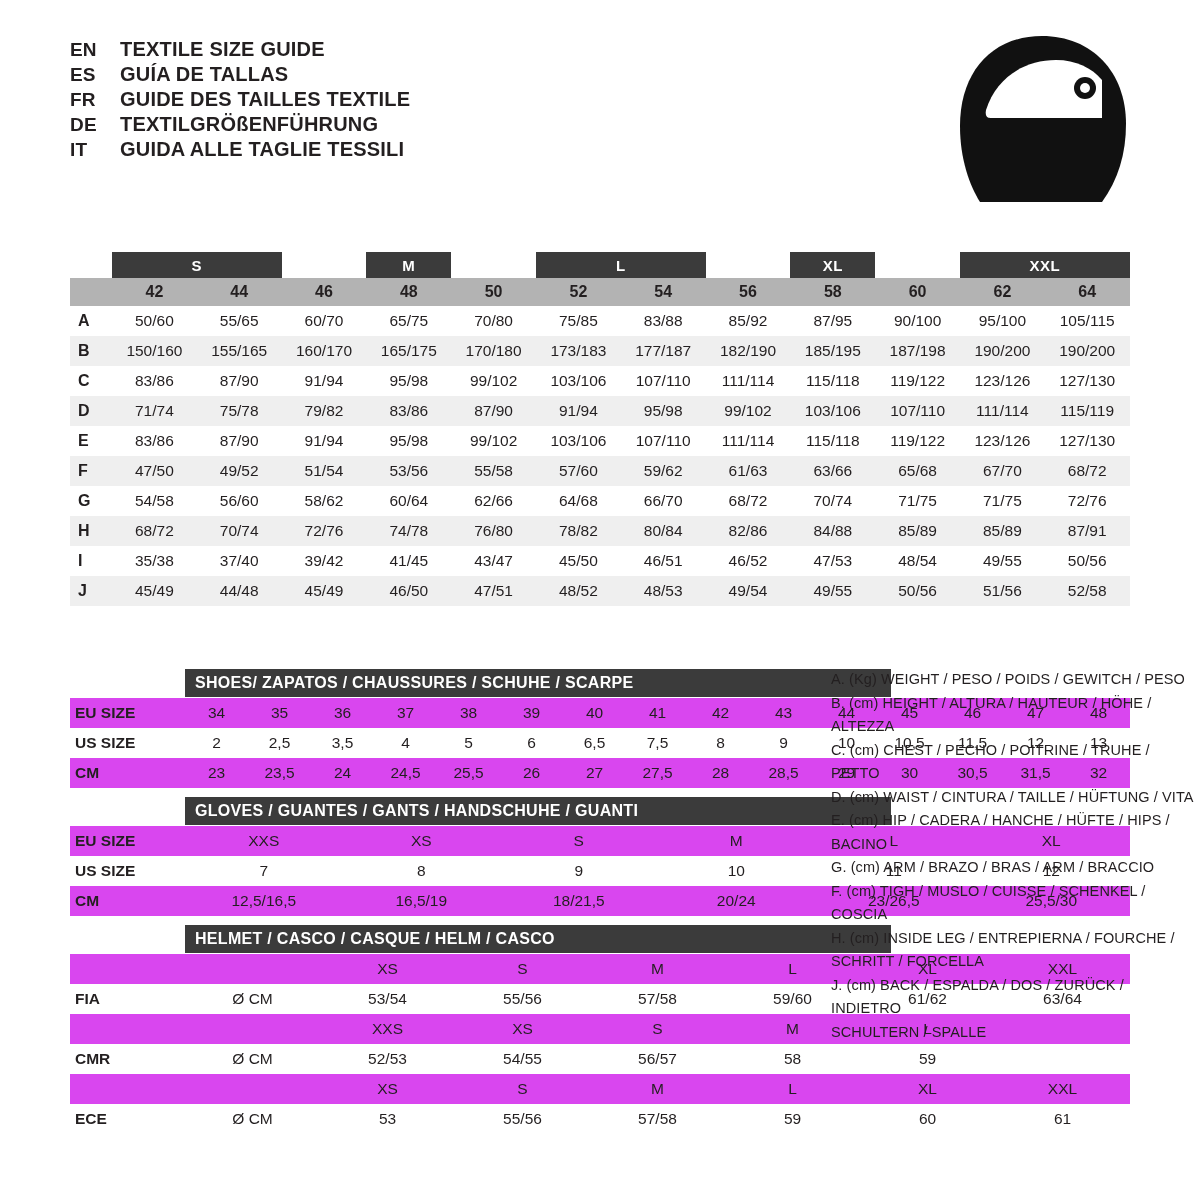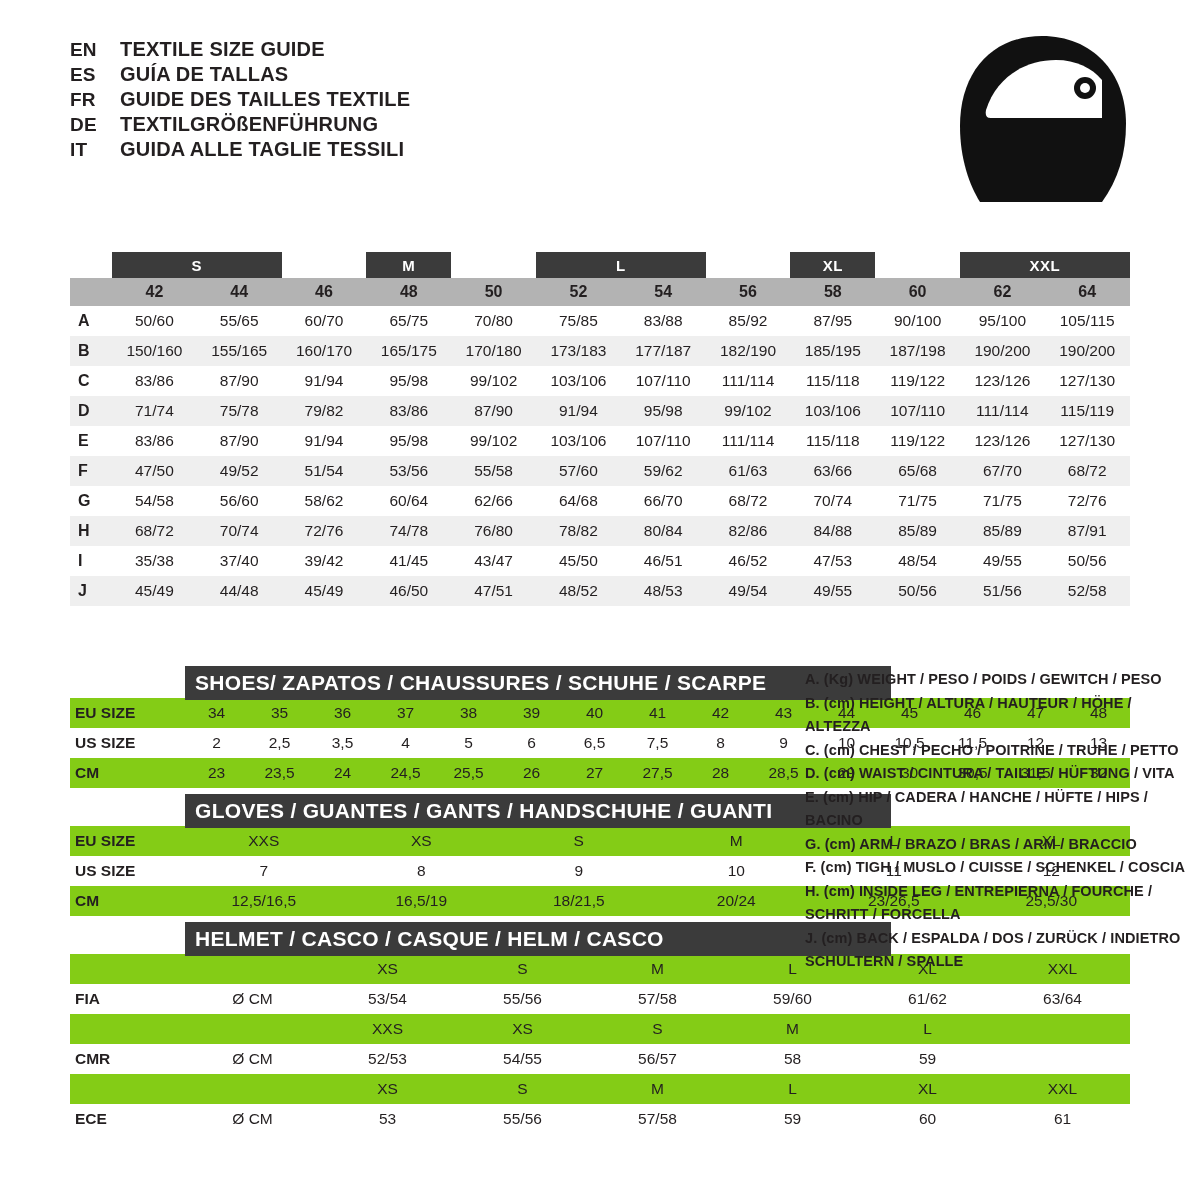--- a/index.html
+++ b/index.html
@@ -34,43 +34,43 @@
   .row-sizes td.lbl { background:#b3b3b3; }
 
   .r-even td { background:#ffffff; }
   .r-odd  td { background:#efefef; }
   td.lbl { width:34px; font-weight:bold; text-align:left; padding-left:8px; font-size:16px; }
 
   
   .lower { position:absolute; left:70px; top:668px; width:1060px; }
 
   .sec-title {
-    background:#3b3b3b; color:#fff; font-weight:bold; font-size:21px;
+    background:#3b3b3b; color:#fff; font-weight:bold; font-size:16px;
     padding:5px 0 5px 10px; letter-spacing:.3px;
   }
 
   .blk { position:relative; }
   .rowline { display:flex; align-items:center; height:30px; }
-  .rowline.alt { background:#84cc16; }
+  .rowline.alt { background:#d946ef; }
   .rlabel { width:115px; font-weight:bold; font-size:15.5px; padding-left:5px; }
   .cells { display:flex; flex:1; }
   .cells span { text-align:center; font-size:15.5px; }
 
   .shoes-grid { width:591px; }
   .shoes-grid span { flex:1 1 0; }
   .gloves-grid { width:591px; }
   .gloves-grid span { flex:1 1 0; }
   .helm-grid { width:591px; }
   .helm-grid span { flex:1 1 0; }
 
   .band { width:706px; }
 
   
   .legend { position:absolute; left:805px; top:668px; width:390px; }
-  .legend div { font-size:14.5px; font-weight:bold; line-height:23.5px; letter-spacing:.1px; }
+  .legend div { font-size:14.5px; font-weight:normal; line-height:23.5px; letter-spacing:.1px;margin-left:26px; }
 
   .spacer8 { height:8px; }
 </style>
 </head>
 <body>
 
 <div class="header">
   <div class="hdr-row">
     <div class="hdr-lang">EN</div>
     <div class="hdr-txt">TEXTILE SIZE GUIDE</div>

